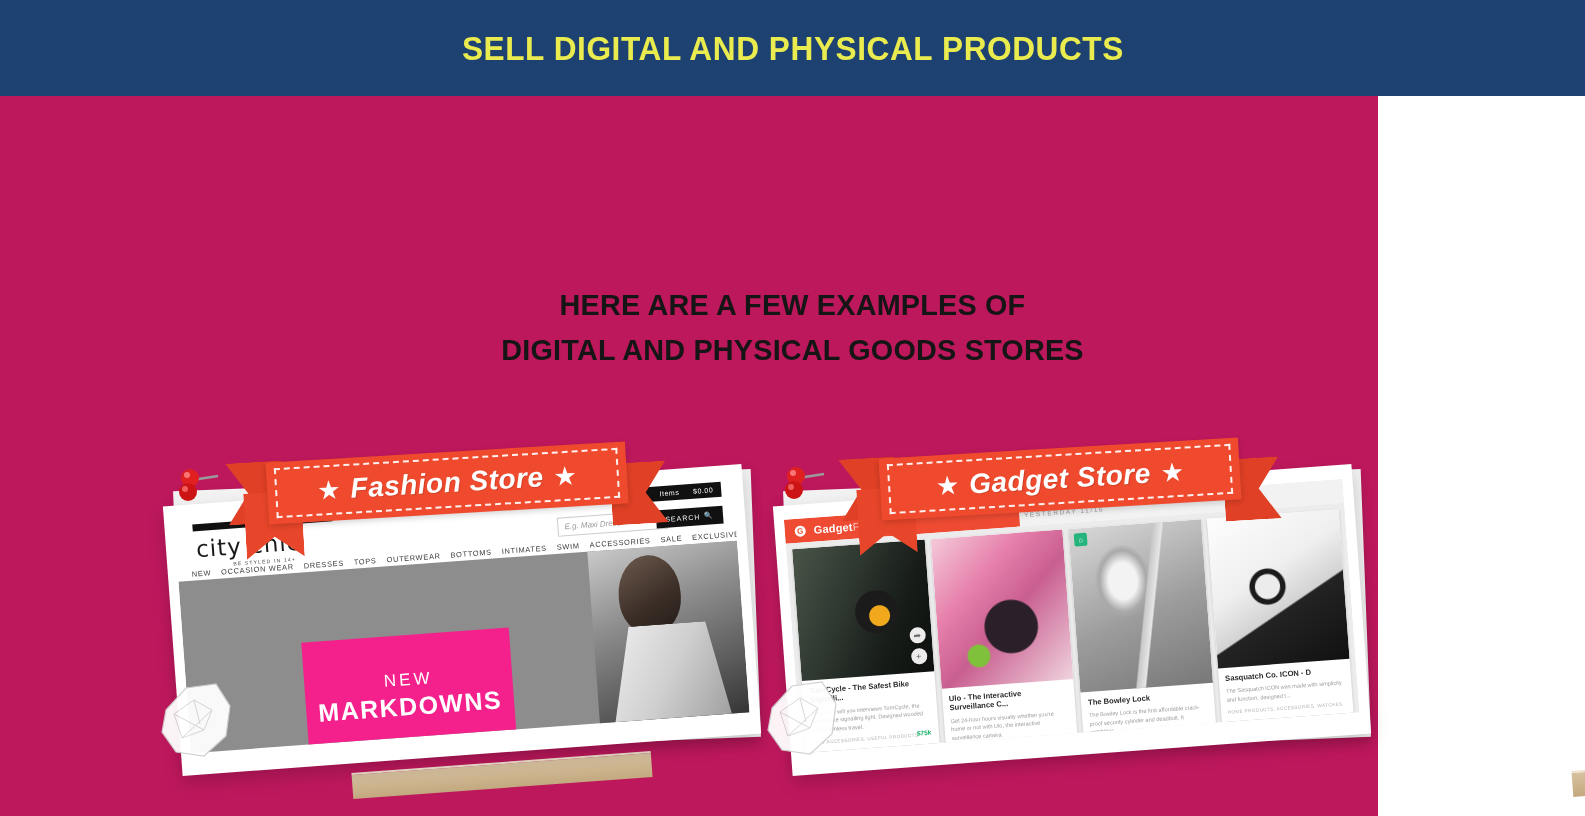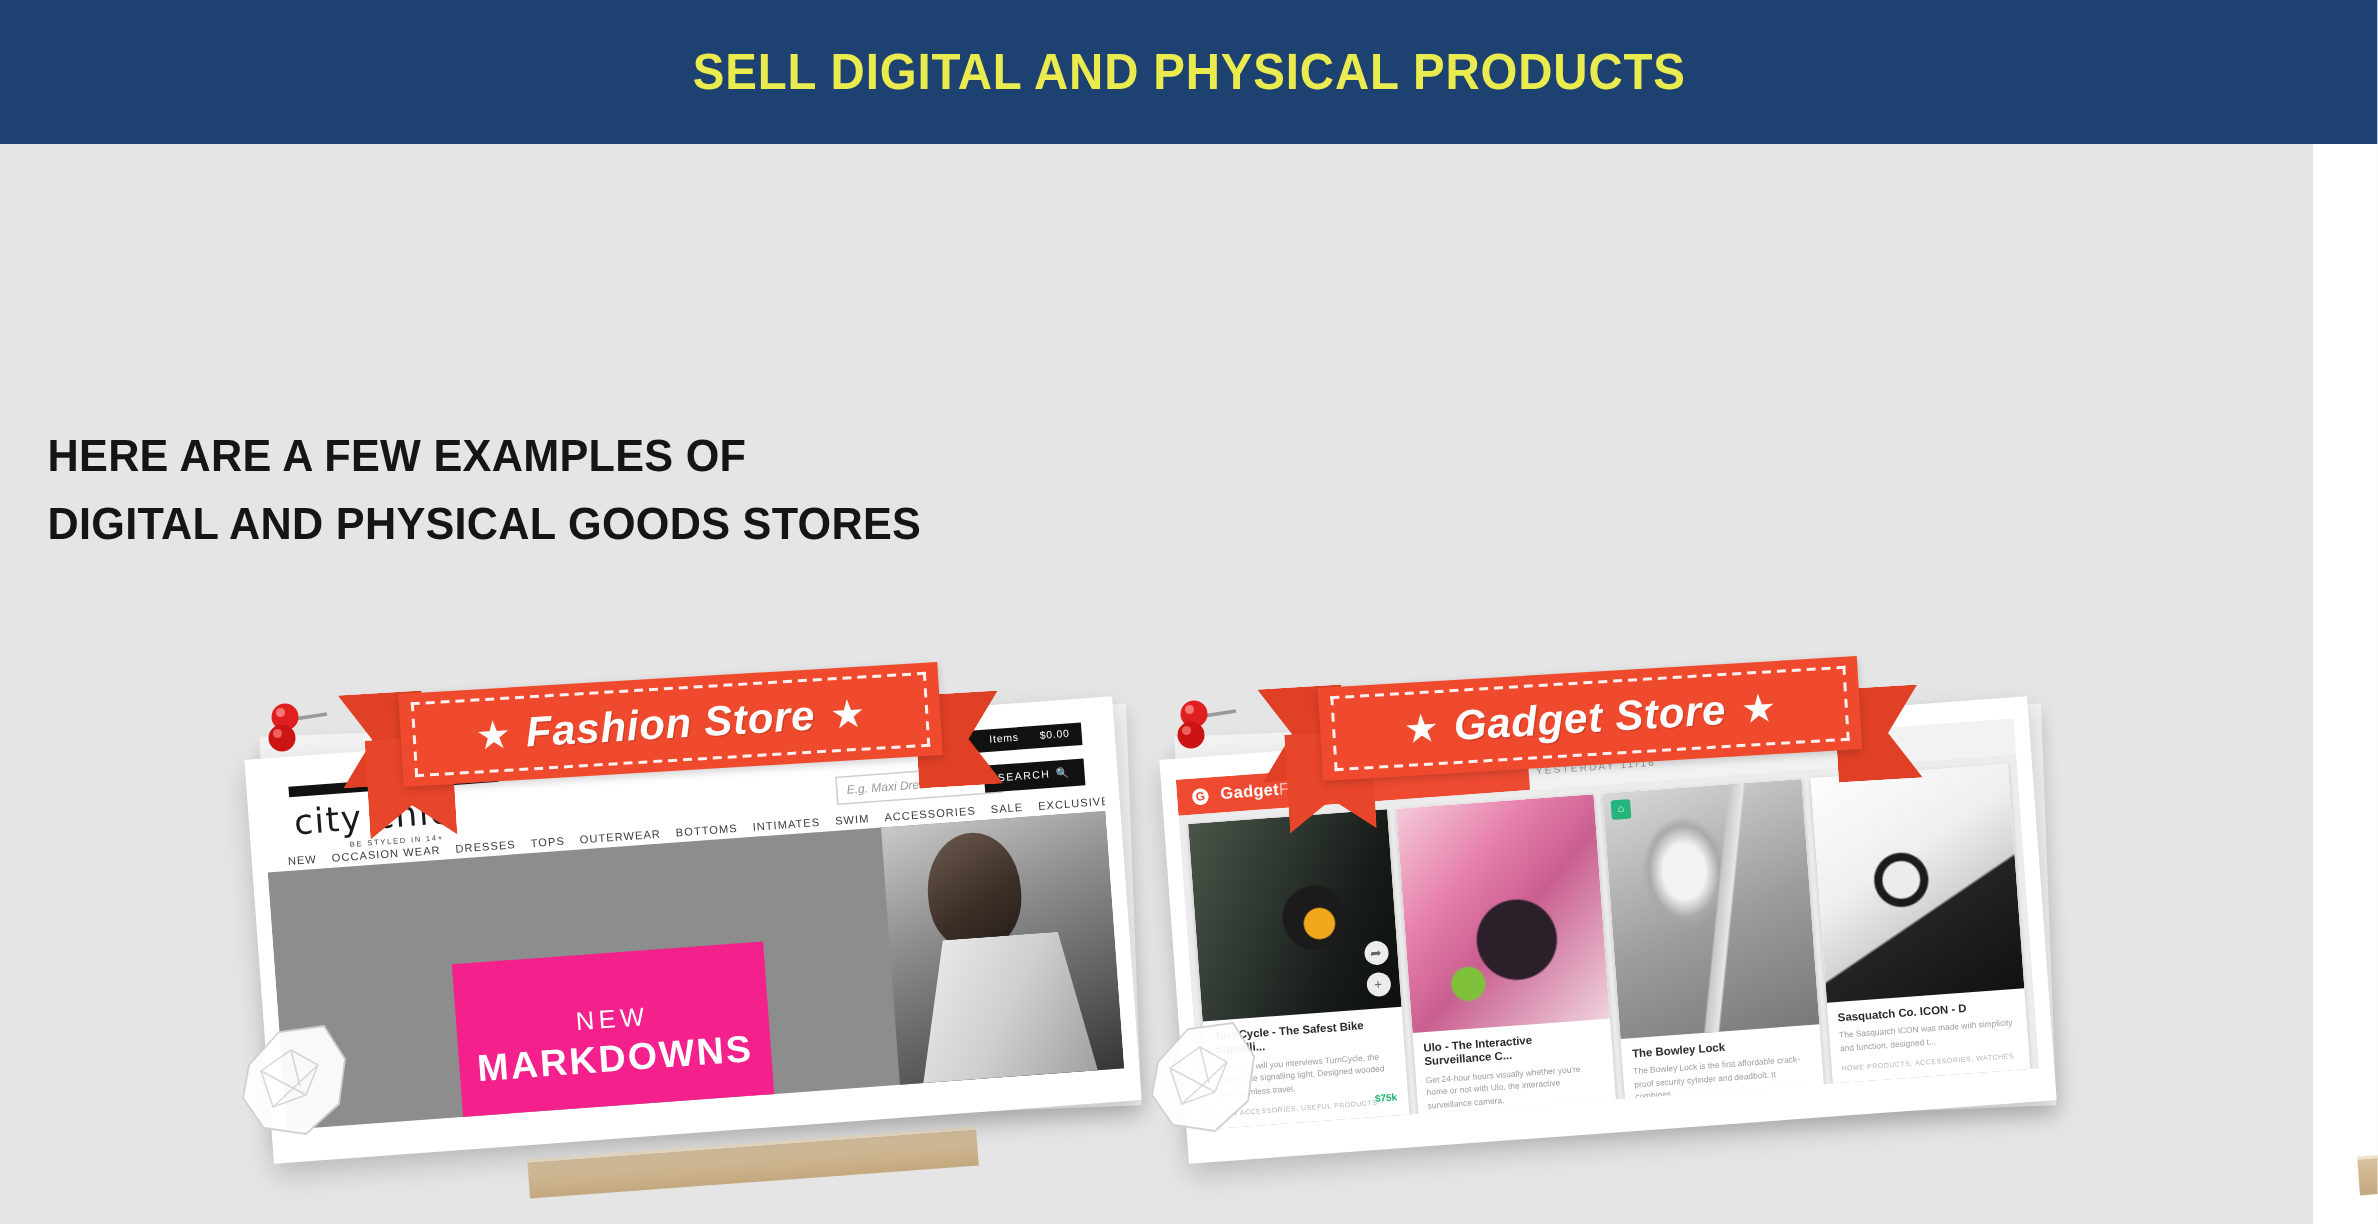--- a/index.html
+++ b/index.html
@@ -2,21 +2,21 @@
 <html><head>
 <meta charset="utf-8">
 <style>
   * { box-sizing: border-box; margin: 0; padding: 0; }
   html, body {
     width: 1585px; height: 816px;
     background: #ffffff;
     font-family: "Liberation Sans", sans-serif;
     overflow: hidden;
   }
-  .page { position: relative; width: 1542px; height: 816px; background:#e5e5e5; }
+  .page { position: relative; width: 1378px; height: 816px; background:#be185d; }
 
   
   .topbar {
     position: absolute; left:0; top:0; width:1585px; height:96px;
     background:#1d4170;
     display:flex; align-items:center; justify-content:center;
   }
   .topbar-title {
     color:#eaeb4e;
     font-size:34px; font-weight:bold; letter-spacing:0.6px;
@@ -34,21 +34,21 @@
   }
   .subbar-line {
     color:#0c0c0c; font-size:34px; font-weight:400; line-height:1.25;
     transform: scaleX(0.95);
     white-space:nowrap;
   }
 
   
   .section-head {
     position:absolute; left:0; top:282px; width:1585px;
-    text-align:left;
+    text-align:center;
   }
   .section-head div {
     color:#151515; font-size:30px; font-weight:bold; line-height:1.5;
     letter-spacing:0.2px; transform:scaleX(0.96);
   }
 
   
   .showcase { position:absolute; left:0; top:400px; width:1585px; height:416px; }
 
   .card-wrap { position:absolute; width:620px; height:380px; }

